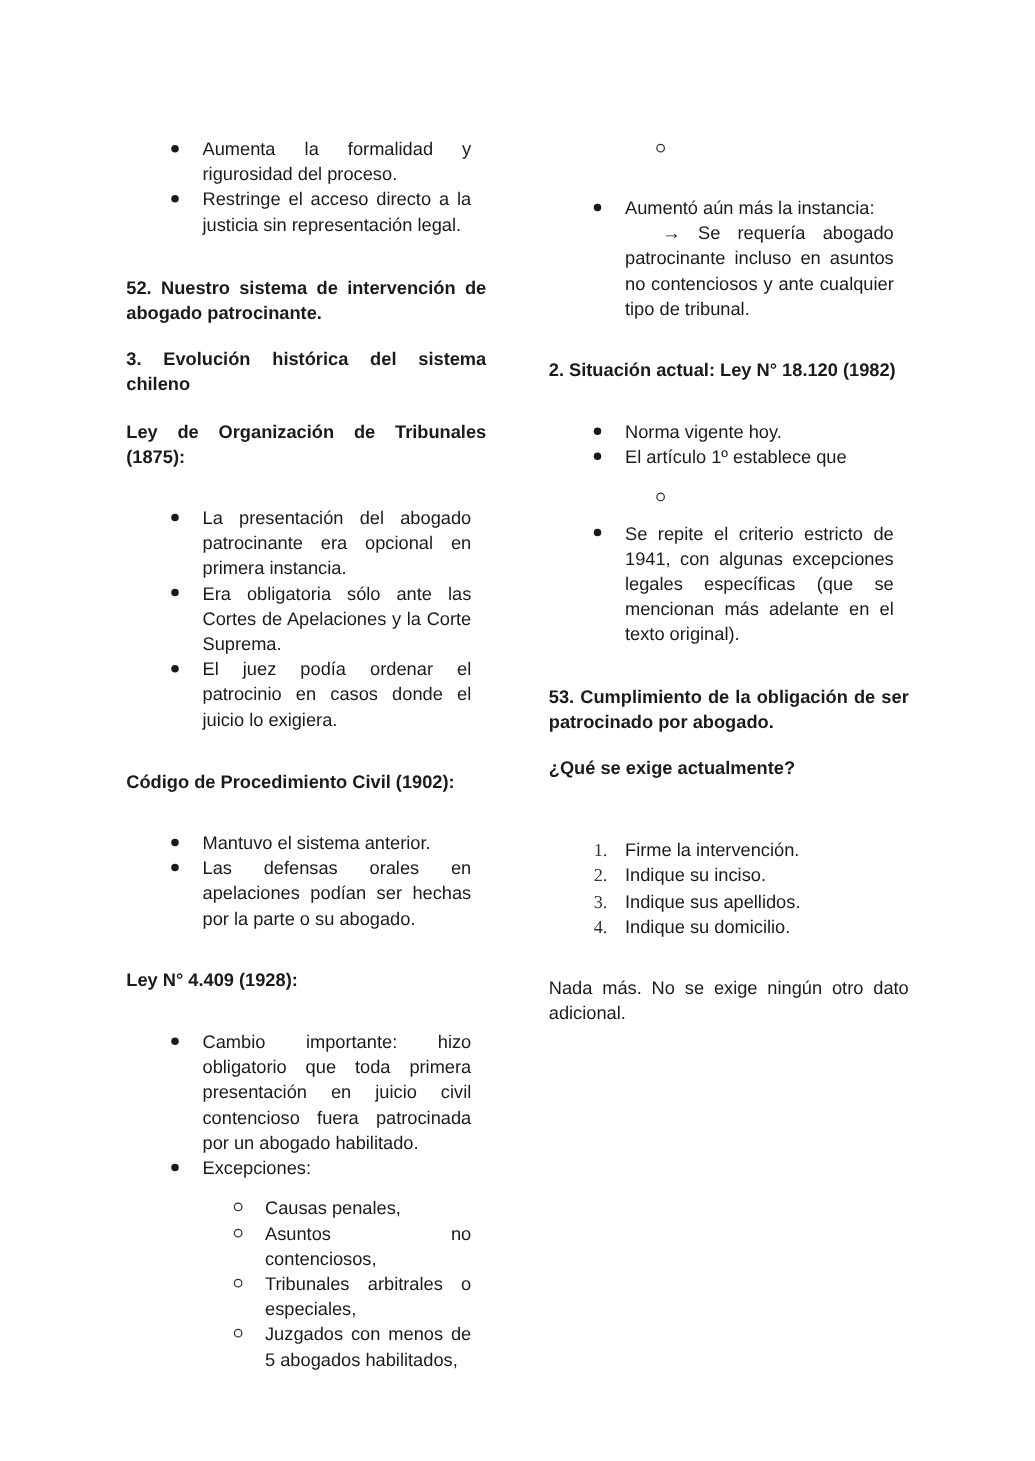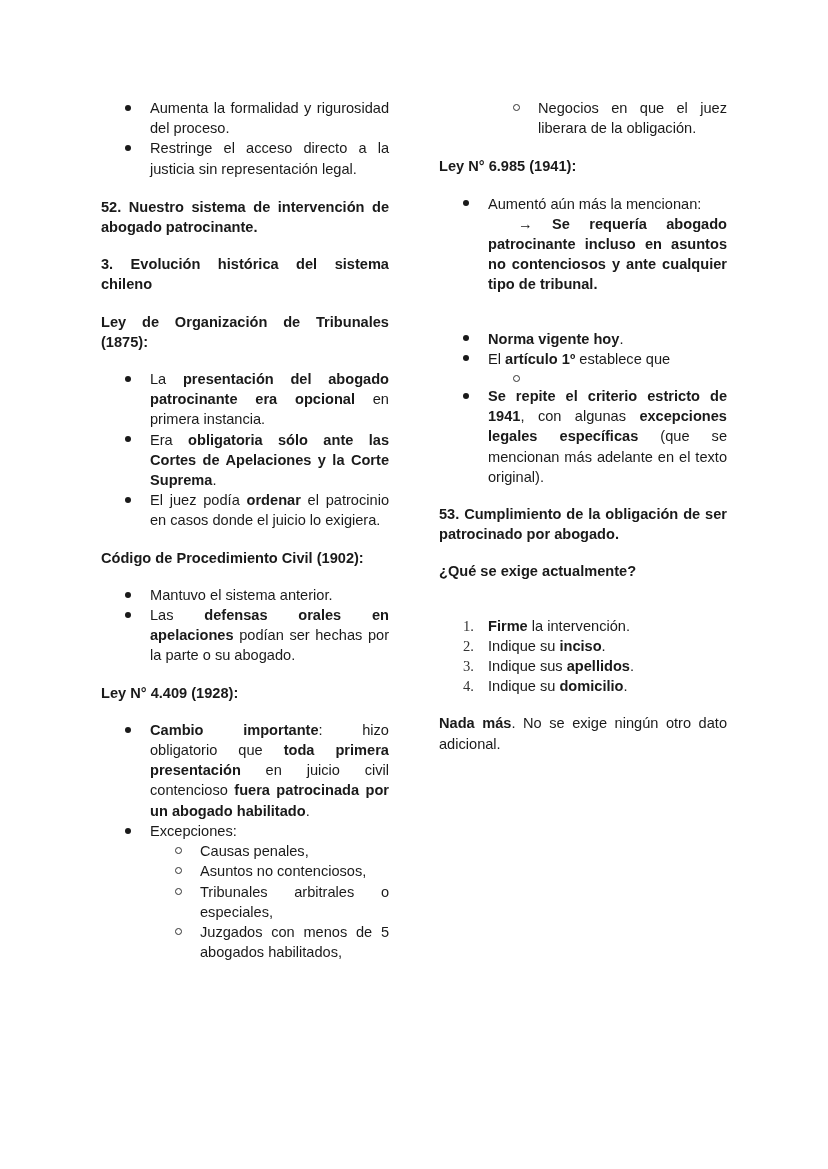--- a/index.html
+++ b/index.html
@@ -6,22 +6,22 @@
     body {
       width: 828px; height: 1169px; position: relative; overflow: hidden;
       font-family: "Liberation Sans", sans-serif; color: #1a1a1a;
       font-size: 14.6px; line-height: 20.2px;
     }
     .col { position: absolute; top: 98px; }
     .col-left { left: 101px; width: 288px; }
     .col-right { left: 439px; width: 288px; }
     p, .h { margin: 0; text-align: justify; }
     .h { font-weight: bold; }
-    b { font-weight: bold; }
-    ul, ol { margin: 0; padding: 0; list-style: none; }
+    b { font-weight: normal; }
+    ul, ol { margin: 12px; padding: 0; list-style: none; }
     li { position: relative; text-align: justify; }
     .l1 { padding-left: 49px; }
     .l2 { padding-left: 99px; }
     .l1 > .mk { position: absolute; left: 24px; top: 0; }
     .l2 > .mk { position: absolute; left: 74px; top: 0; font-size: 11px; }
     .ol1 { padding-left: 49px; }
     .ol1 > .mk { position: absolute; left: 24px; top: 0; font-family: "Liberation Serif", serif; color: #333; }
     .dot { display: inline-block; width: 6px; height: 6px; border-radius: 50%; background: #1a1a1a; vertical-align: middle; margin-top: -3px; }
     .circ { display: inline-block; width: 5px; height: 5px; border-radius: 50%; border: 1px solid #333; vertical-align: middle; margin-top: -3px; }
     .gap-s { height: 17px; }
@@ -65,36 +65,36 @@
   <ul>
     <li class="l2"><span class="mk"><span class="circ"></span></span><span>Causas penales,</span></li>
     <li class="l2"><span class="mk"><span class="circ"></span></span><span>Asuntos no contenciosos,</span></li>
     <li class="l2"><span class="mk"><span class="circ"></span></span><span>Tribunales arbitrales o especiales,</span></li>
     <li class="l2"><span class="mk"><span class="circ"></span></span><span>Juzgados con menos de 5 abogados habilitados,</span></li>
   </ul>
 </div>
 
 <div class="col col-right">
   <ul>
-    <li class="l2"><span class="mk"><span class="circ"></span></span><span>Negocios en que el juez liberara de la obligación.</span></li>
+    <li class="l2"><span class="mk"><span class="circ"></span></span></li>
   </ul>
   <div class="gap-m"></div>
-  <div class="h">Ley N° 6.985 (1941):</div>
   <div class="gap-s"></div>
   <ul>
     <li class="l1">
       <span class="mk"><span class="dot"></span></span>
-      <span>Aumentó aún más la mencionan:</span>
+      <span>Aumentó aún más la instancia:</span>
       <div style="text-align: justify; text-align-last: left;">
         <span class="arrow-line">→</span>
         <b>Se requería abogado patrocinante incluso en asuntos no contenciosos y ante cualquier tipo de tribunal.</b>
       </div>
     </li>
   </ul>
   <div class="gap-s"></div>
+  <div class="h">2. Situación actual: Ley N° 18.120 (1982)</div>
   <div class="gap-s"></div>
   <ul>
     <li class="l1"><span class="mk"><span class="dot"></span></span><span><b>Norma vigente hoy</b><span>.</span></span></li>
     <li class="l1"><span class="mk"><span class="dot"></span></span><span><span>El </span><b>artículo 1º</b><span> establece que</span></span></li>
   </ul>
   <ul>
     <li class="l2"><span class="mk"><span class="circ"></span></span></li>
   </ul>
   <div class="gap-s"></div>
   <ul>

